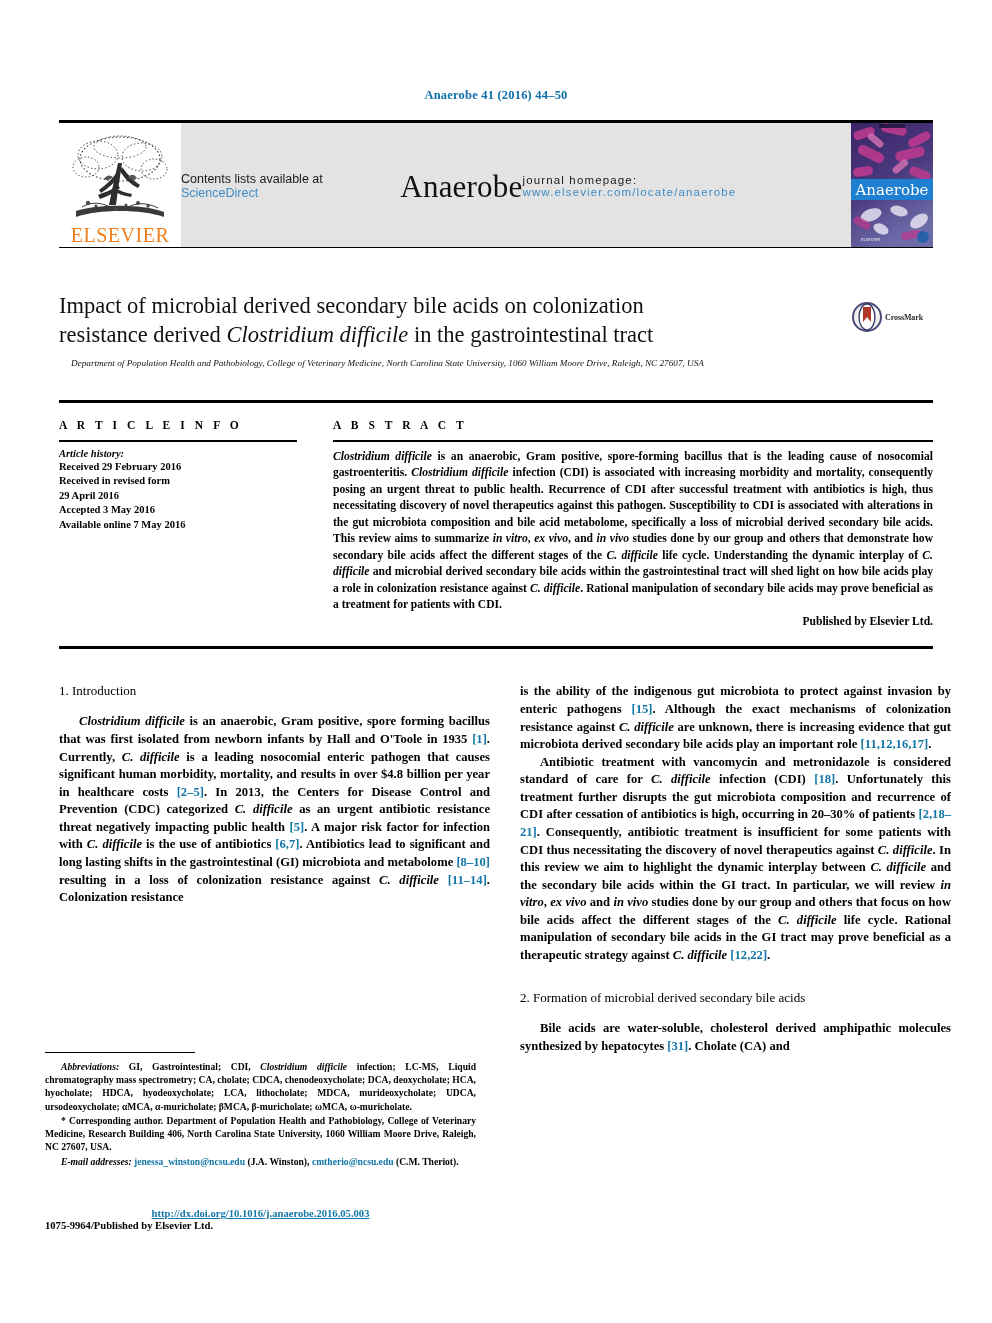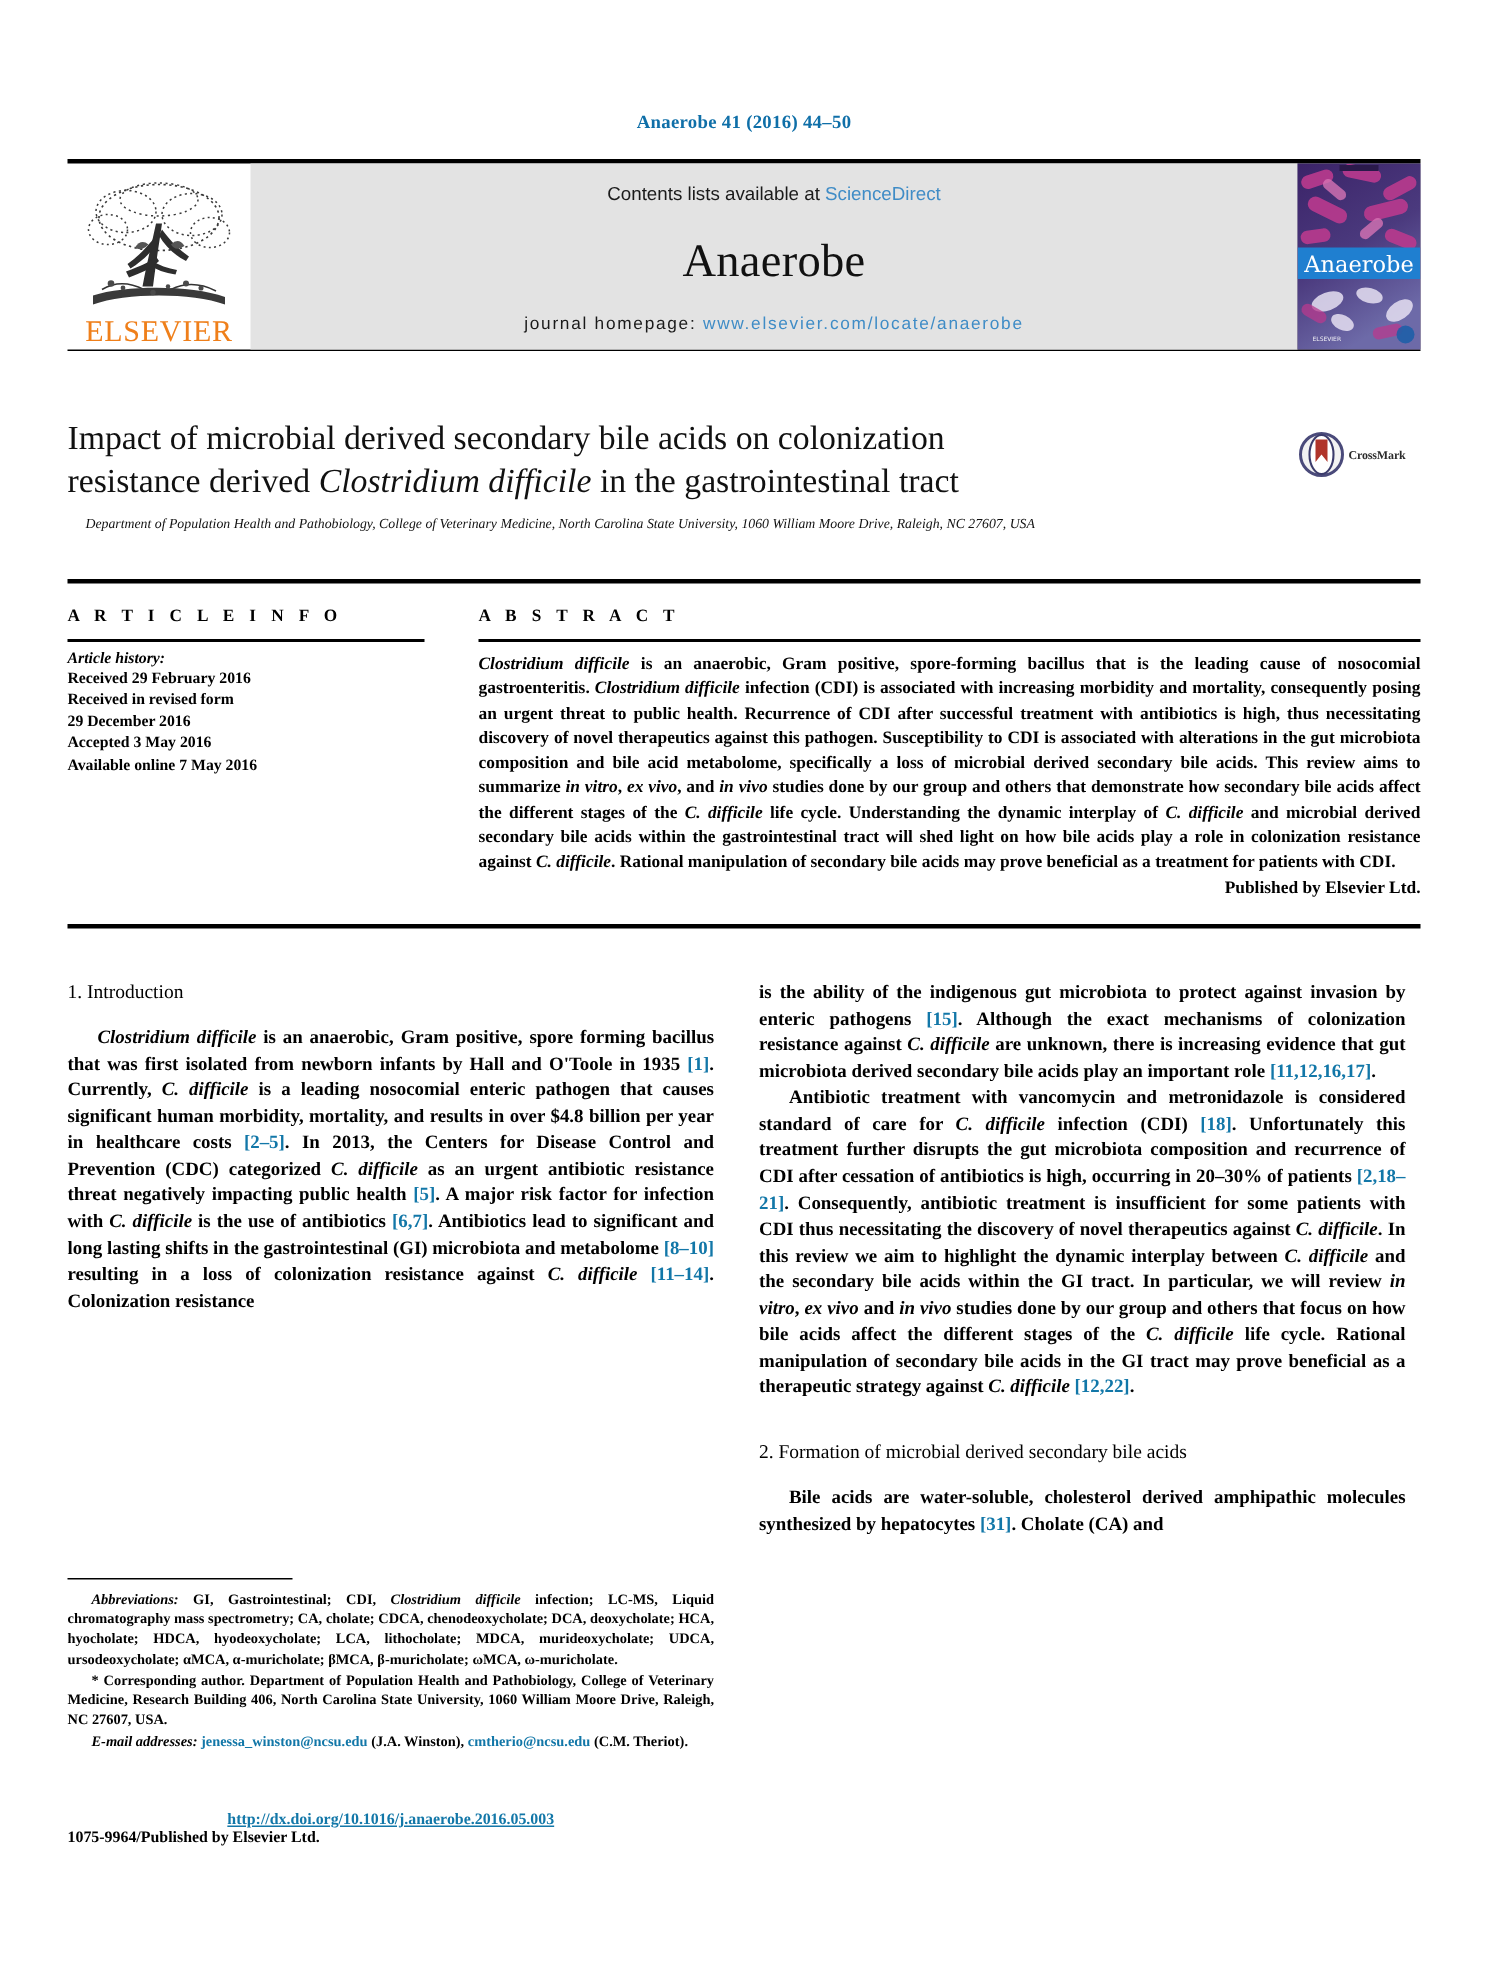--- a/index.html
+++ b/index.html
@@ -11,21 +11,21 @@
     width: 992px;
     height: 1323px;
     font-family: "Liberation Serif", serif;
     color: #000000;
     position: relative;
     overflow: hidden;
   }
   .page {
     position: absolute;
     inset: 0;
-    padding: 0;
+    padding: 14px;
   }
 
   
   .running-head {
     text-align: center;
     color: #0f6fa8;
     font-family: "Liberation Serif", serif;
     font-weight: bold;
     font-size: 12.5px;
     letter-spacing: .2px;
@@ -58,21 +58,21 @@
     font-size: 20px;
     letter-spacing: .5px;
     color: #ef7f1a;
     line-height: 1;
     padding-bottom: 2px;
   }
   .masthead-center {
     flex: 1 1 auto;
     background: #e3e3e3;
     display: flex;
-    flex-direction: column;
+    flex-direction: row;
     justify-content: space-between;
     align-items: center;
     padding: 13px 0 11px 0;
     box-sizing: border-box;
   }
   .contents-line {
     font-family: "Liberation Sans", sans-serif;
     font-size: 12.5px;
     color: #1a1a1a;
   }
@@ -393,21 +393,21 @@
   </div>
 
   <div class="info-abstract">
     <div class="col-info">
       <div class="sec-label">A R T I C L E  I N F O</div>
       <div class="rule"></div>
       <div class="info-group">
         <div class="hd">Article history:</div>
         <div class="ln">Received 29 February 2016</div>
         <div class="ln">Received in revised form</div>
-        <div class="ln">29 December 2016</div>
+        <div class="ln">29 April 2016</div>
         <div class="ln">Accepted 3 May 2016</div>
         <div class="ln">Available online 7 May 2016</div>
       </div>
     </div>
 
     <div class="col-abstract">
       <div class="sec-label">A B S T R A C T</div>
       <div class="rule"></div>
       <div class="abstract-body"><em>Clostridium difficile</em> is an anaerobic, Gram positive, spore-forming bacillus that is the leading cause of nosocomial gastroenteritis. <em>Clostridium difficile</em> infection (CDI) is associated with increasing morbidity and mortality, consequently posing an urgent threat to public health. Recurrence of CDI after successful treatment with antibiotics is high, thus necessitating discovery of novel therapeutics against this pathogen. Susceptibility to CDI is associated with alterations in the gut microbiota composition and bile acid metabolome, specifically a loss of microbial derived secondary bile acids. This review aims to summarize <em>in vitro</em>, <em>ex vivo</em>, and <em>in vivo</em> studies done by our group and others that demonstrate how secondary bile acids affect the different stages of the <em>C. difficile</em> life cycle. Understanding the dynamic interplay of <em>C. difficile</em> and microbial derived secondary bile acids within the gastrointestinal tract will shed light on how bile acids play a role in colonization resistance against <em>C. difficile</em>. Rational manipulation of secondary bile acids may prove beneficial as a treatment for patients with CDI.</div>
       <div class="abstract-pub">Published by Elsevier Ltd.</div>

